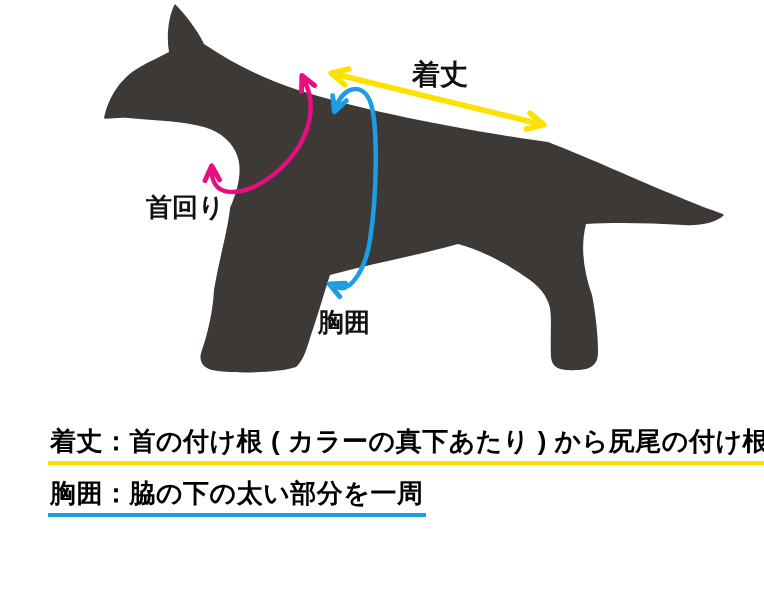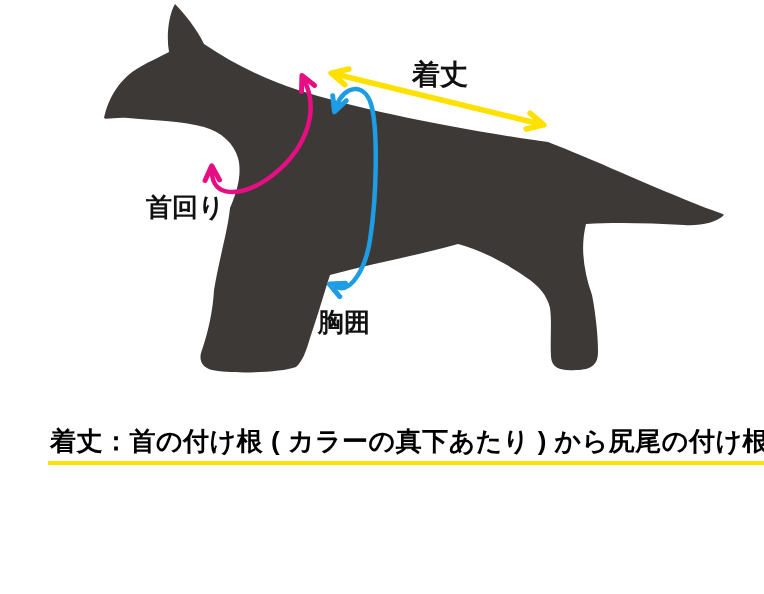--- a/index.html
+++ b/index.html
@@ -103,15 +103,16 @@
 
     <path d="M 337 105 C 344 86 364 82 371 104 C 378 128 377 195 370 240 C 366 266 352 294 336 287" fill="none" stroke-width="4.5" stroke-linecap="round" marker-start="url(#ah-blue)" marker-end="url(#ah-blue)" stroke="#1d9de3"></path>
 
     <text class="diagram-label" x="412" y="84" font-size="28" fill="#111111">着丈</text>
     <text class="diagram-label" x="146" y="216" font-size="26" fill="#111111">首回り</text>
     <text class="diagram-label" x="318" y="331" font-size="26" fill="#111111">胸囲</text>
   </svg>
 
   <div class="legend">
     <div class="legend-line" style="border-bottom-color: rgb(255, 225, 0);">着丈：首の付け根 ( カラーの真下あたり ) から尻尾の付け根</div>
+    <div class="legend-line" style="border-bottom-color: rgb(29, 157, 227);">胸囲：脇の下の太い部分を一周</div>
   </div>
 
 </div>
 
 </body></html>

